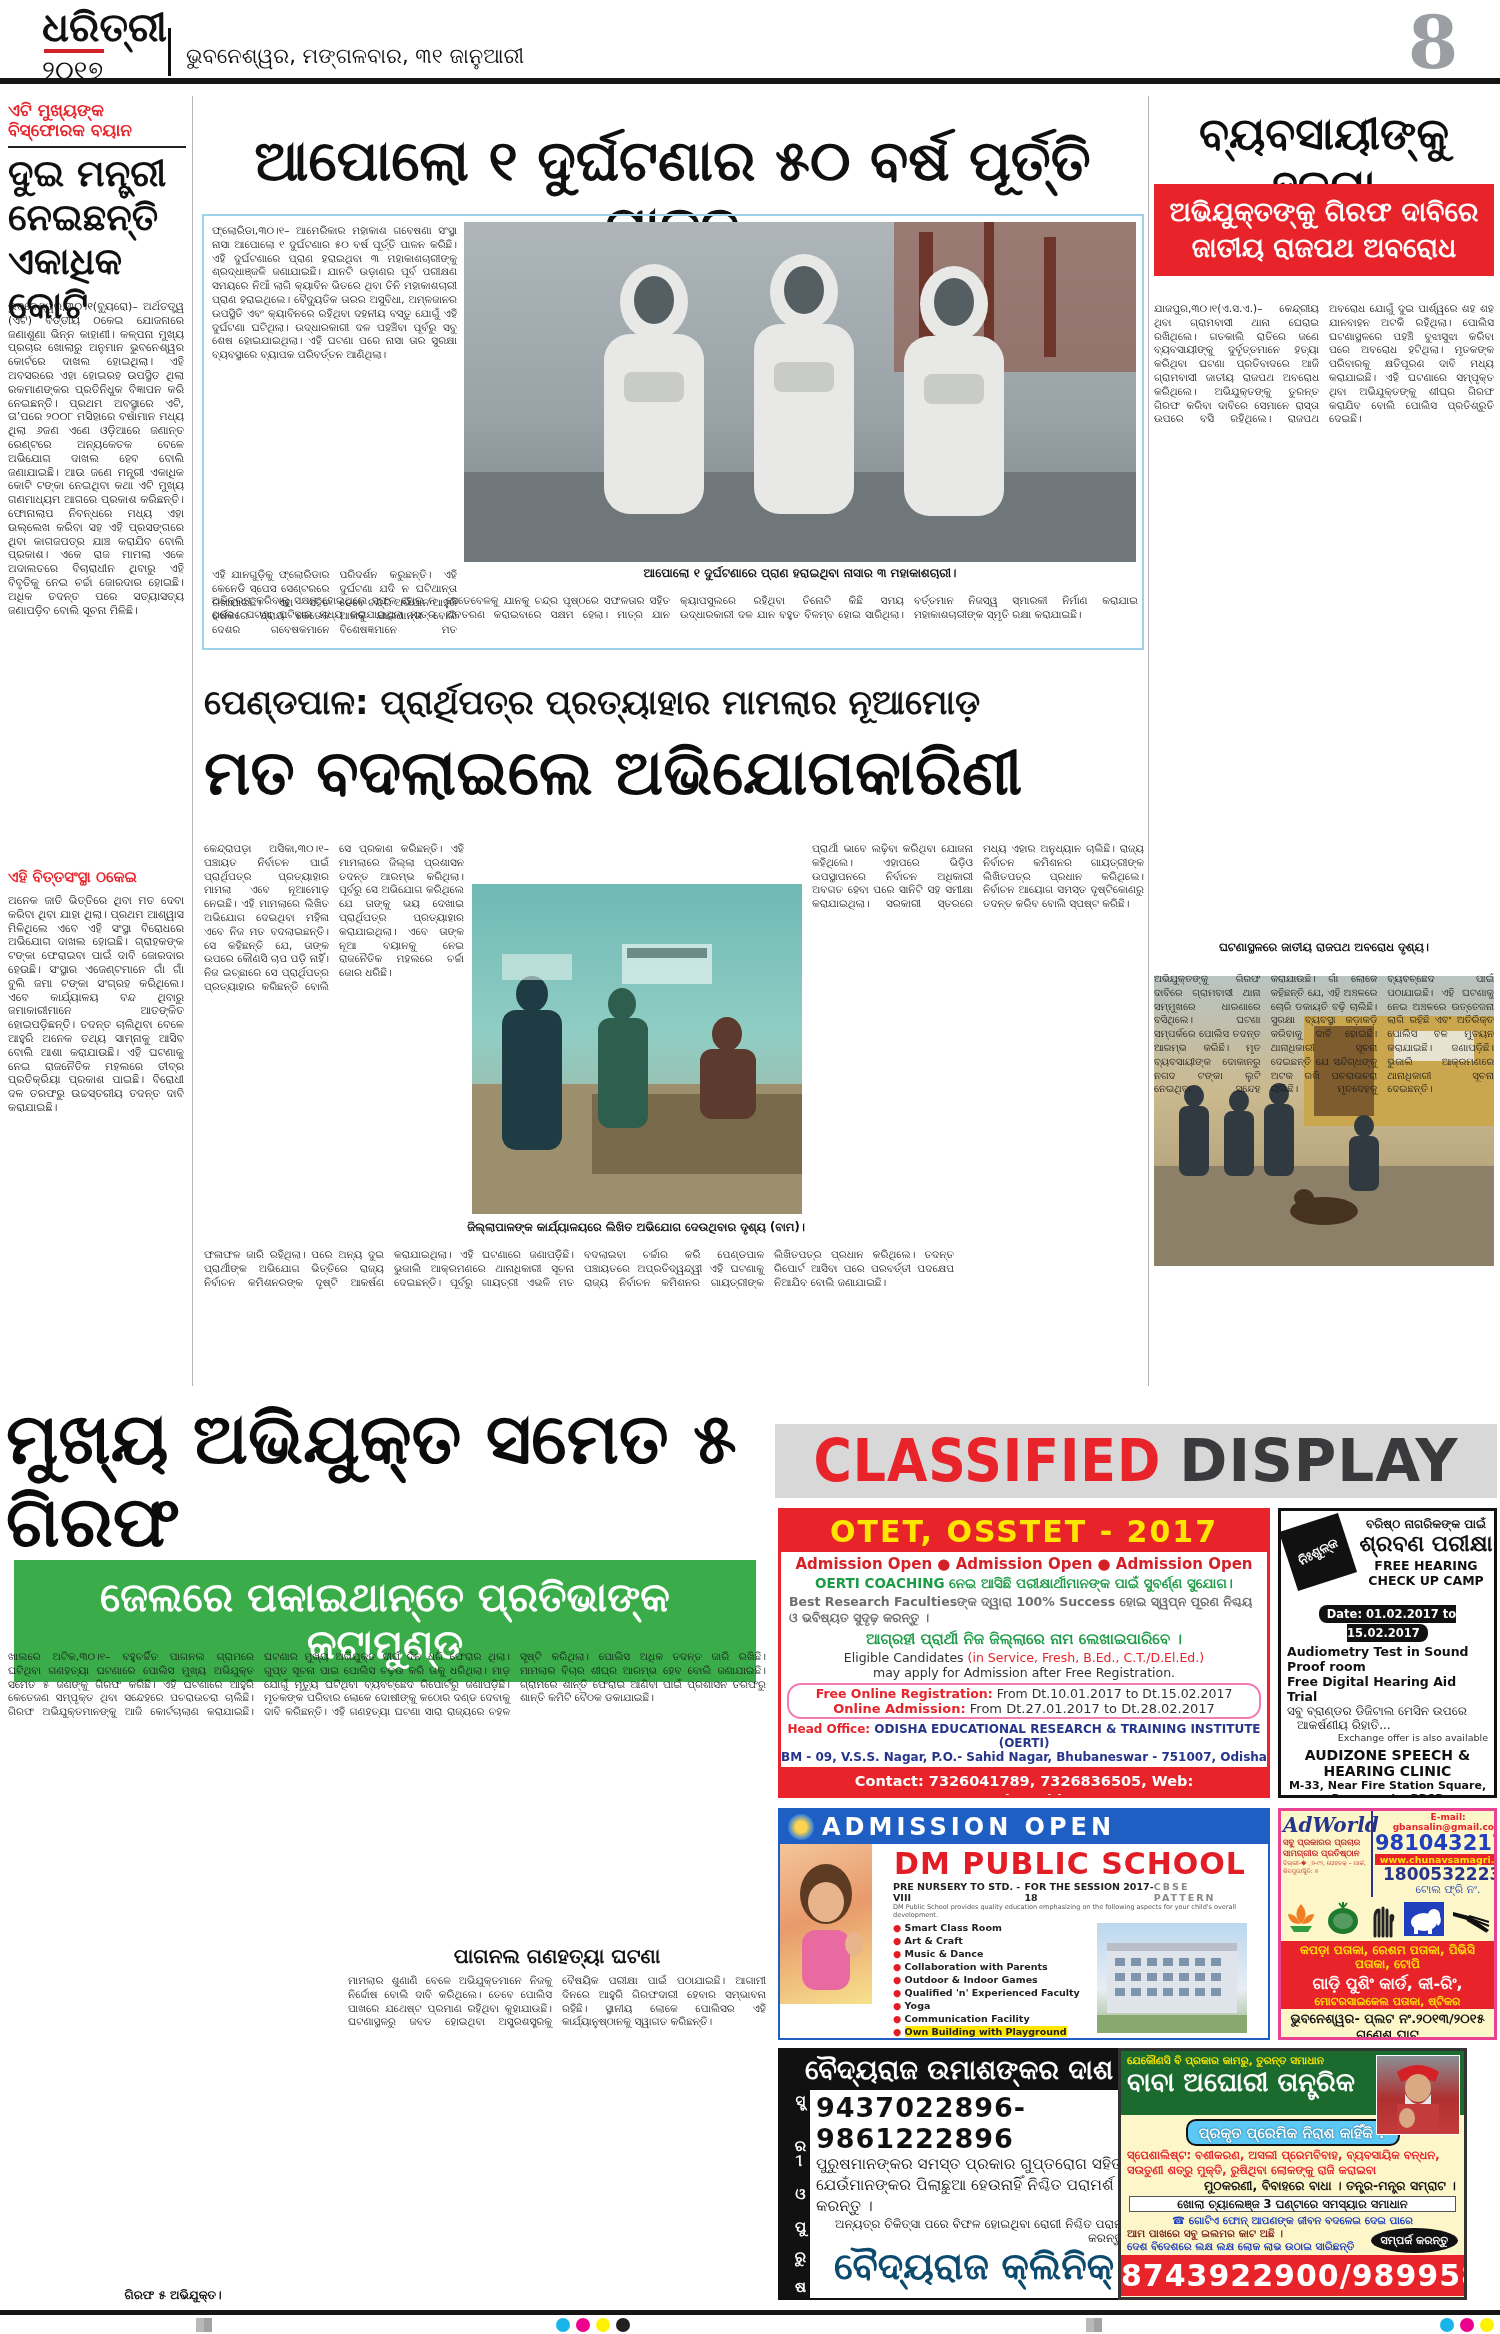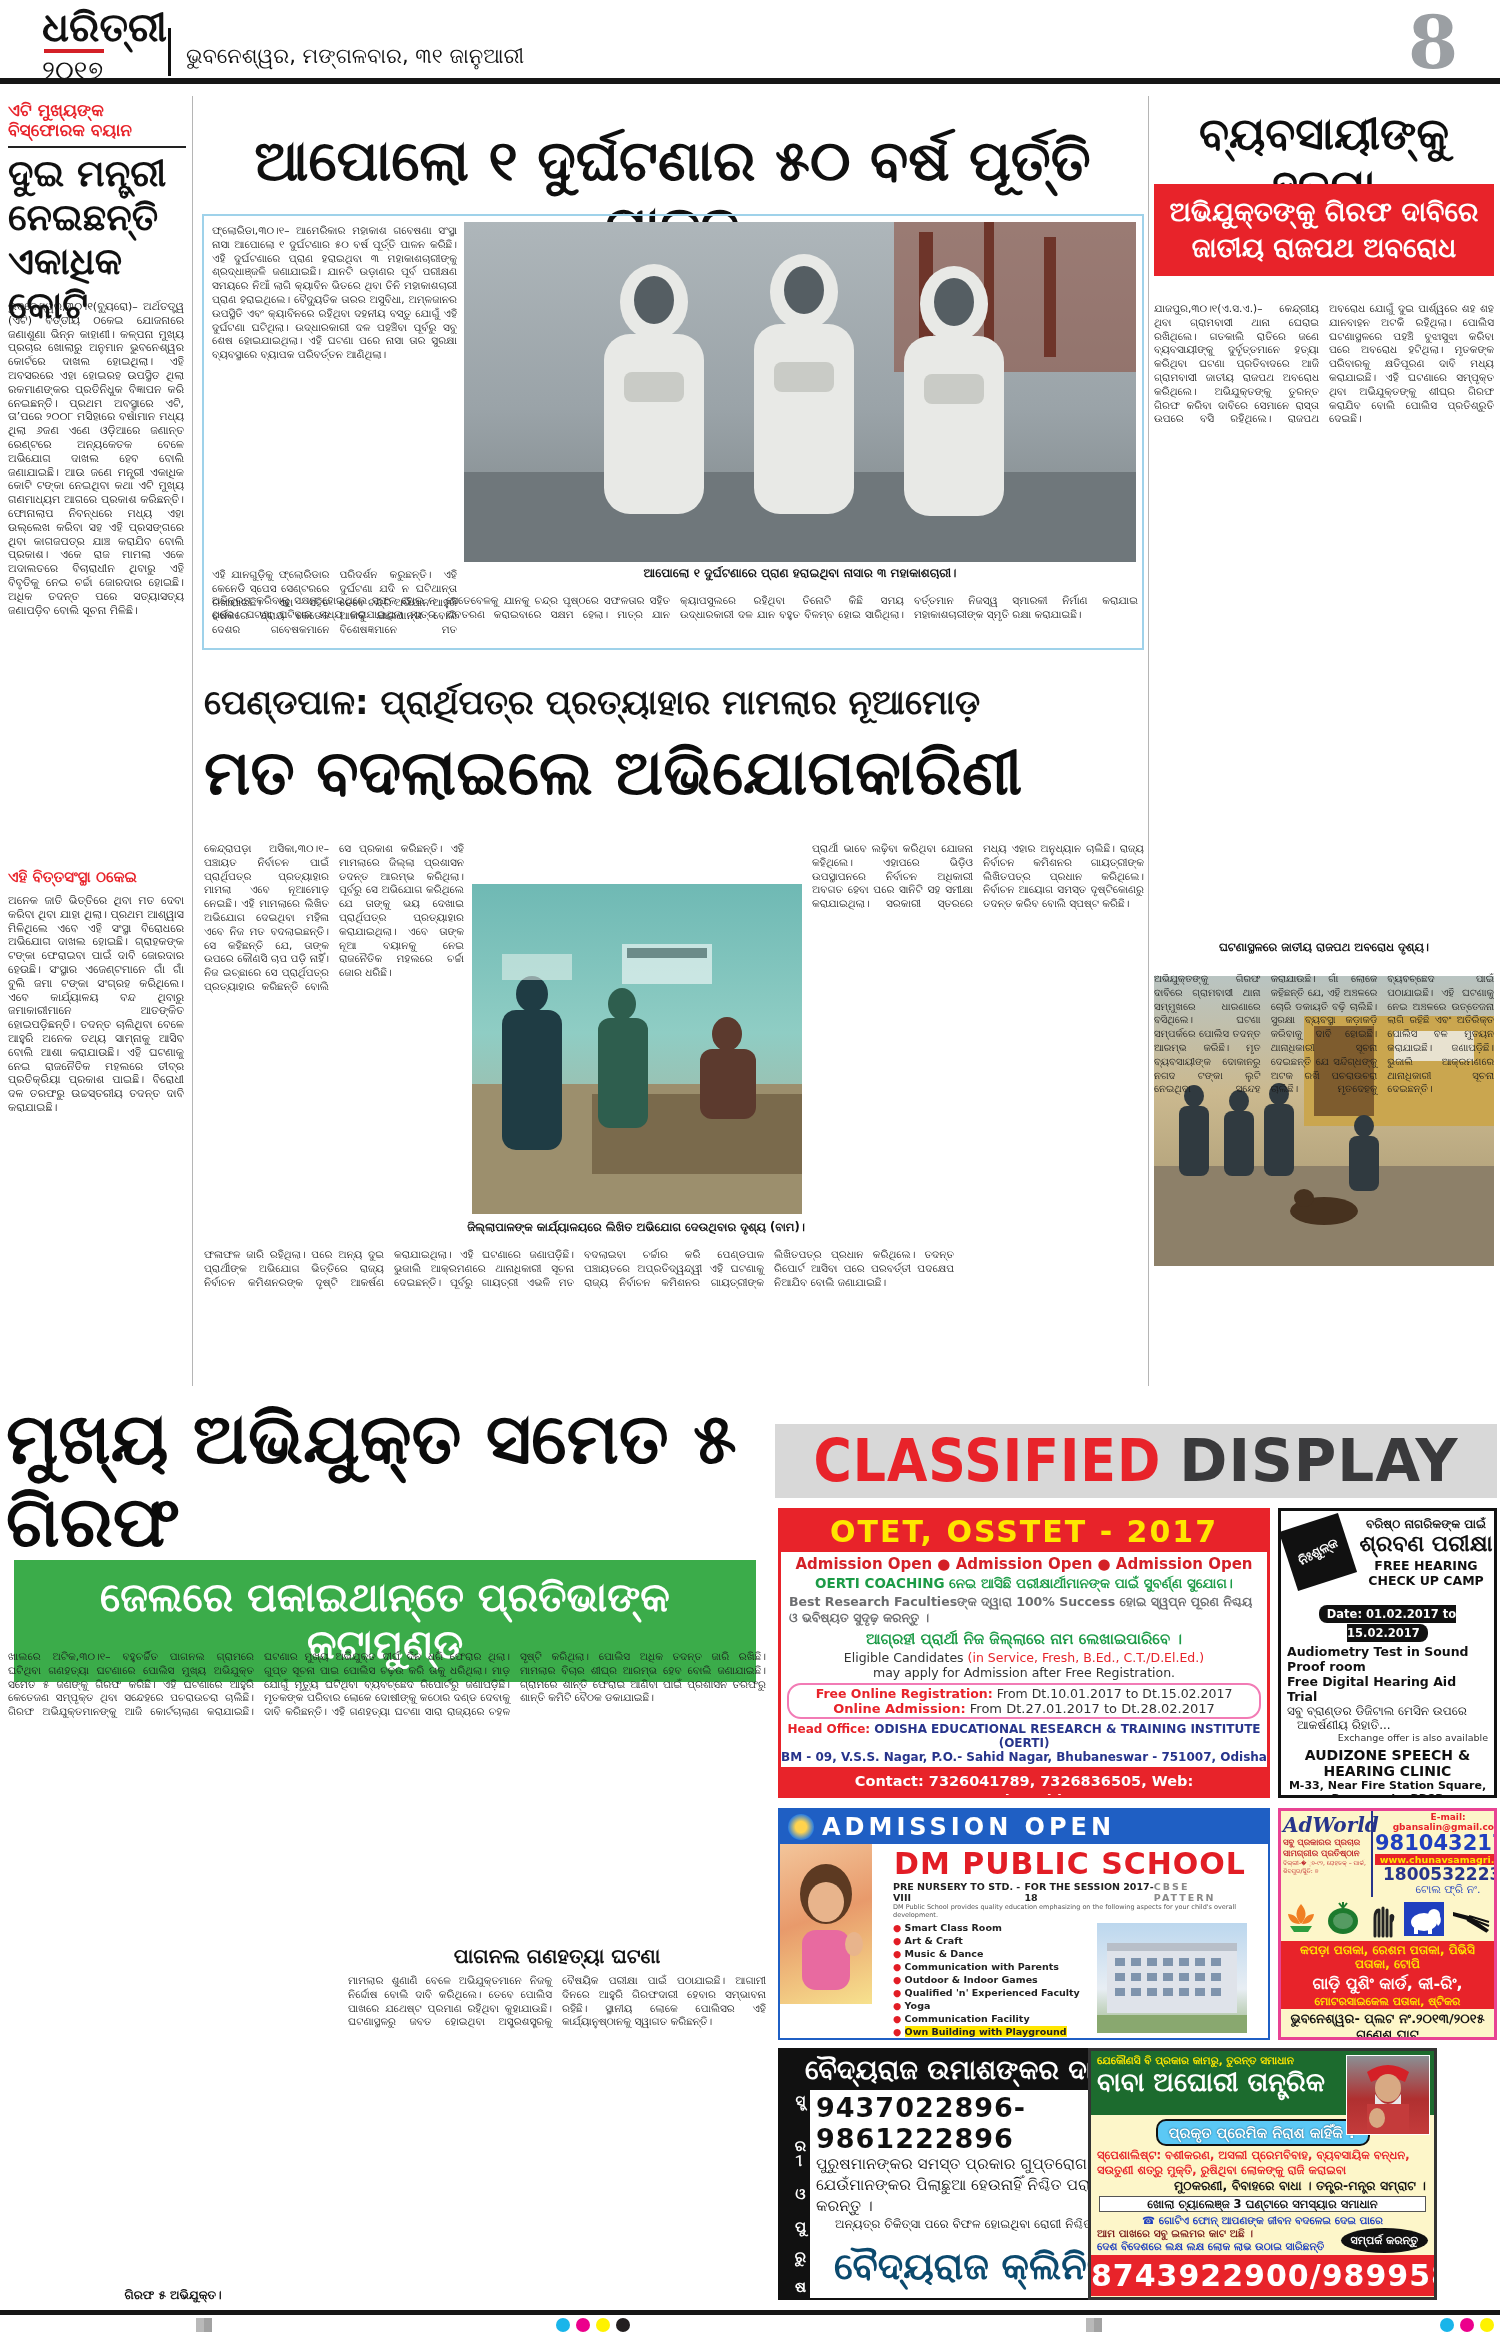--- a/index.html
+++ b/index.html
@@ -234,21 +234,21 @@
           <span>PRE NURSERY TO STD. -VIII</span>
           <span>FOR THE SESSION 2017-18</span>
           <span style="color:#8a8a8a;letter-spacing:2px;">CBSE PATTERN</span>
         </div>
         <div style="font-size:6.5px;color:#555;">DM Public School provides quality education emphasizing on the following aspects for your child's overall development.</div>
         <div style="display:flex;">
           <ul style="list-style:none;margin:2px 0 0 0;padding:0;font-size:9.5px;font-weight:bold;color:#222;line-height:13px;flex:1;">
             <li><span style="color:#e21d25;">● </span><span>Smart Class Room</span></li>
             <li><span style="color:#e21d25;">● </span><span>Art &amp; Craft</span></li>
             <li><span style="color:#e21d25;">● </span><span>Music &amp; Dance</span></li>
-            <li><span style="color:#e21d25;">● </span><span>Communication with Parents</span></li>
+            <li><span style="color:#e21d25;">● </span><span>Collaboration with Parents</span></li>
             <li><span style="color:#e21d25;">● </span><span>Outdoor &amp; Indoor Games</span></li>
             <li><span style="color:#e21d25;">● </span><span>Qualified 'n' Experienced Faculty</span></li>
             <li><span style="color:#e21d25;">● </span><span>Yoga</span></li>
             <li><span style="color:#e21d25;">● </span><span>Communication Facility</span></li>
             <li><span style="color:#e21d25;">● </span><span style="background:#ffe600;">Own Building with Playground</span></li>
           </ul>
           <div style="width:150px;height:110px;background:linear-gradient(180deg,#bcd7ee 0%,#e8eef4 60%,#9db88a 100%);position:relative;flex:none;margin-top:4px;">
             <svg width="150" height="110" viewBox="0 0 150 110">
               <rect x="10" y="25" width="130" height="65" fill="#dfe3ea"></rect>
               <rect x="10" y="20" width="130" height="8" fill="#b8bfc9"></rect>
@@ -346,21 +346,21 @@
         <div style="font-size:27px;font-weight:bold;color:#111;letter-spacing:1px;">9437022896-9861222896</div>
         <div style="font-size:15.5px;color:#111;line-height:21px;">ପୁରୁଷମାନଙ୍କର ସମସ୍ତ ପ୍ରକାର ଗୁପ୍ତରୋଗ ସହିତ ଯେଉଁମାନଙ୍କର ପିଲାଛୁଆ ହେଉନାହିଁ ନିଶ୍ଚିତ ପରାମର୍ଶ କରନ୍ତୁ ।</div>
         <div style="font-size:12px;color:#111;text-align:right;">ଅନ୍ୟତ୍ର ଚିକିତ୍ସା ପରେ ବିଫଳ ହୋଇଥିବା ରୋଗୀ ନିଶ୍ଚିତ ପରାମର୍ଶ କରନ୍ତୁ ।</div>
         <div style="font-size:37px;font-weight:bold;color:#0c4a6e;text-align:center;">ବୈଦ୍ୟରାଜ କ୍ଲିନିକ୍</div>
       </div>
     </div>
     <div class="center" style="font-size:14.5px;font-weight:bold;color:#111;">ବାଦାମବାଡ଼ି ଟ୍ରାଫିକ୍ ଛକରୁ ବାମହାତି ଅଳ୍ପବାଟ ଆସିଲେ ଆମର</div>
 
   </div>
 
-  <div class="abs ad" style="left:1088px;top:2048px;width:349px;height:252px;border:3px solid #333;background:#fdf6c9;">
+  <div class="abs ad" style="left:1118px;top:2048px;width:349px;height:252px;border:3px solid #333;background:#fdf6c9;">
     <div style="position:relative;background:#1c6b2e;height:64px;">
       <div style="color:#ffe600;font-size:10.5px;font-weight:bold;padding:3px 6px 0 6px;">ଯେକୌଣସି ବି ପ୍ରକାର କାମରୁ, ତୁରନ୍ତ ସମାଧାନ</div>
       <div class="white" style="font-size:26px;font-weight:bold;padding-left:6px;">ବାବା ଅଘୋରୀ ତାନ୍ତ୍ରିକ</div>
       <div style="position:absolute;right:4px;top:4px;width:82px;height:78px;background:linear-gradient(180deg,#8a8f94 0%,#b03030 55%,#c43b3b 100%);border:1px solid #fff;">
         <svg width="82" height="78" viewBox="0 0 82 78">
           <path d="M20 16 Q41 2 62 16 L58 26 Q41 18 24 26 Z" fill="#d42027"></path>
           <ellipse cx="41" cy="32" rx="13" ry="14" fill="#d8a983"></ellipse>
           <path d="M28 38 Q41 58 54 38 L54 50 Q41 60 28 50 Z" fill="#e8e8e8"></path>
           <rect x="20" y="48" width="42" height="30" fill="#c43b3b"></rect>
           <ellipse cx="30" cy="62" rx="8" ry="10" fill="#d8a983"></ellipse>

